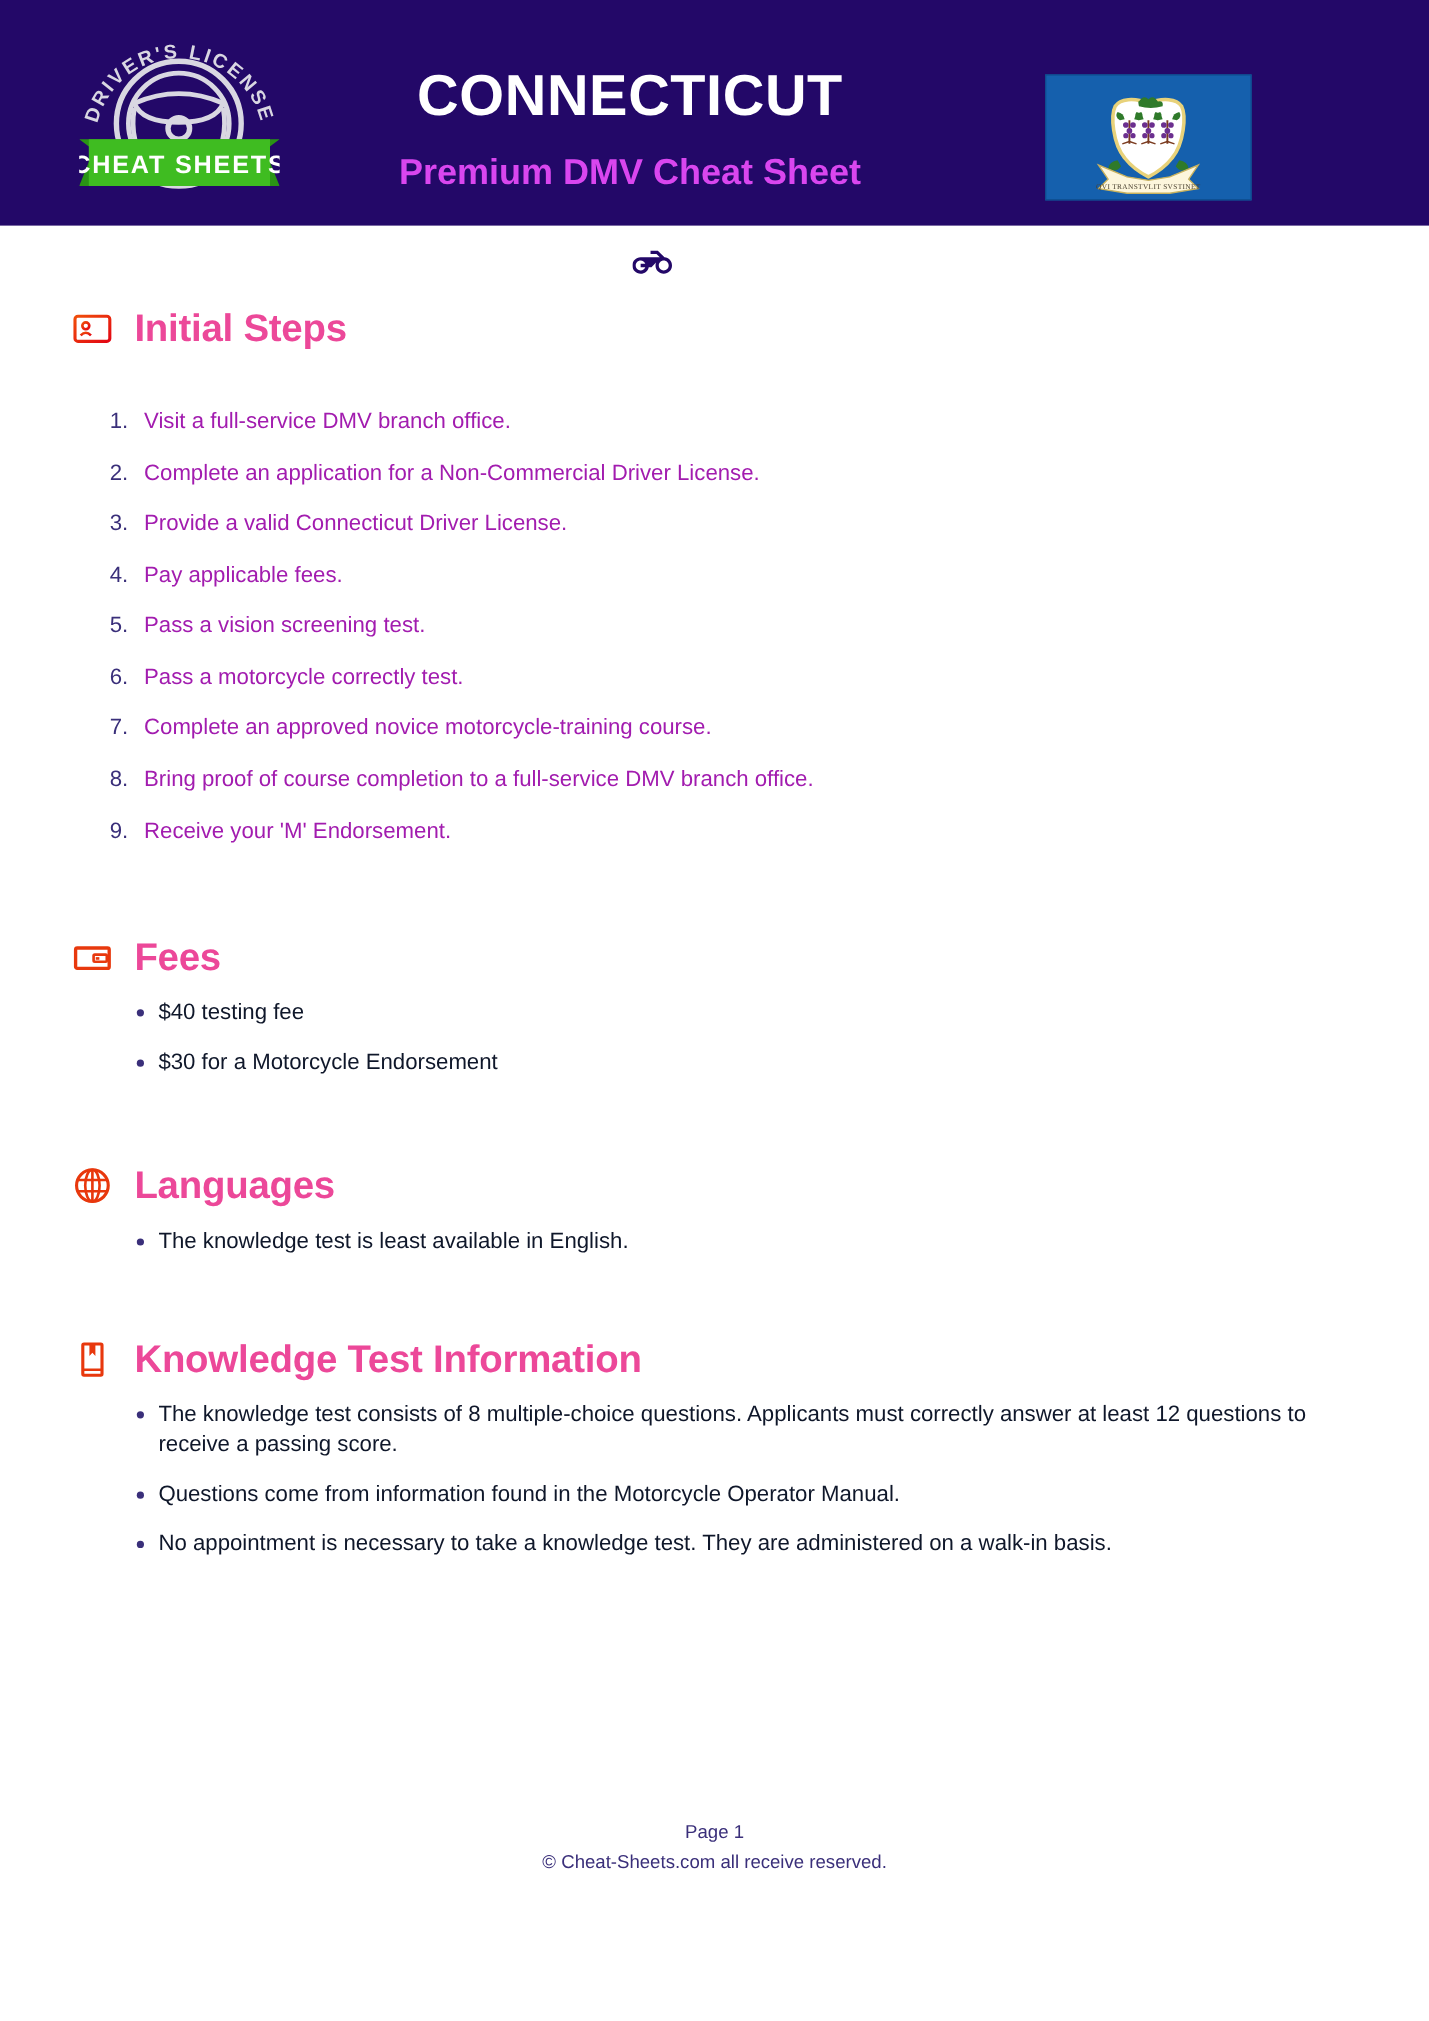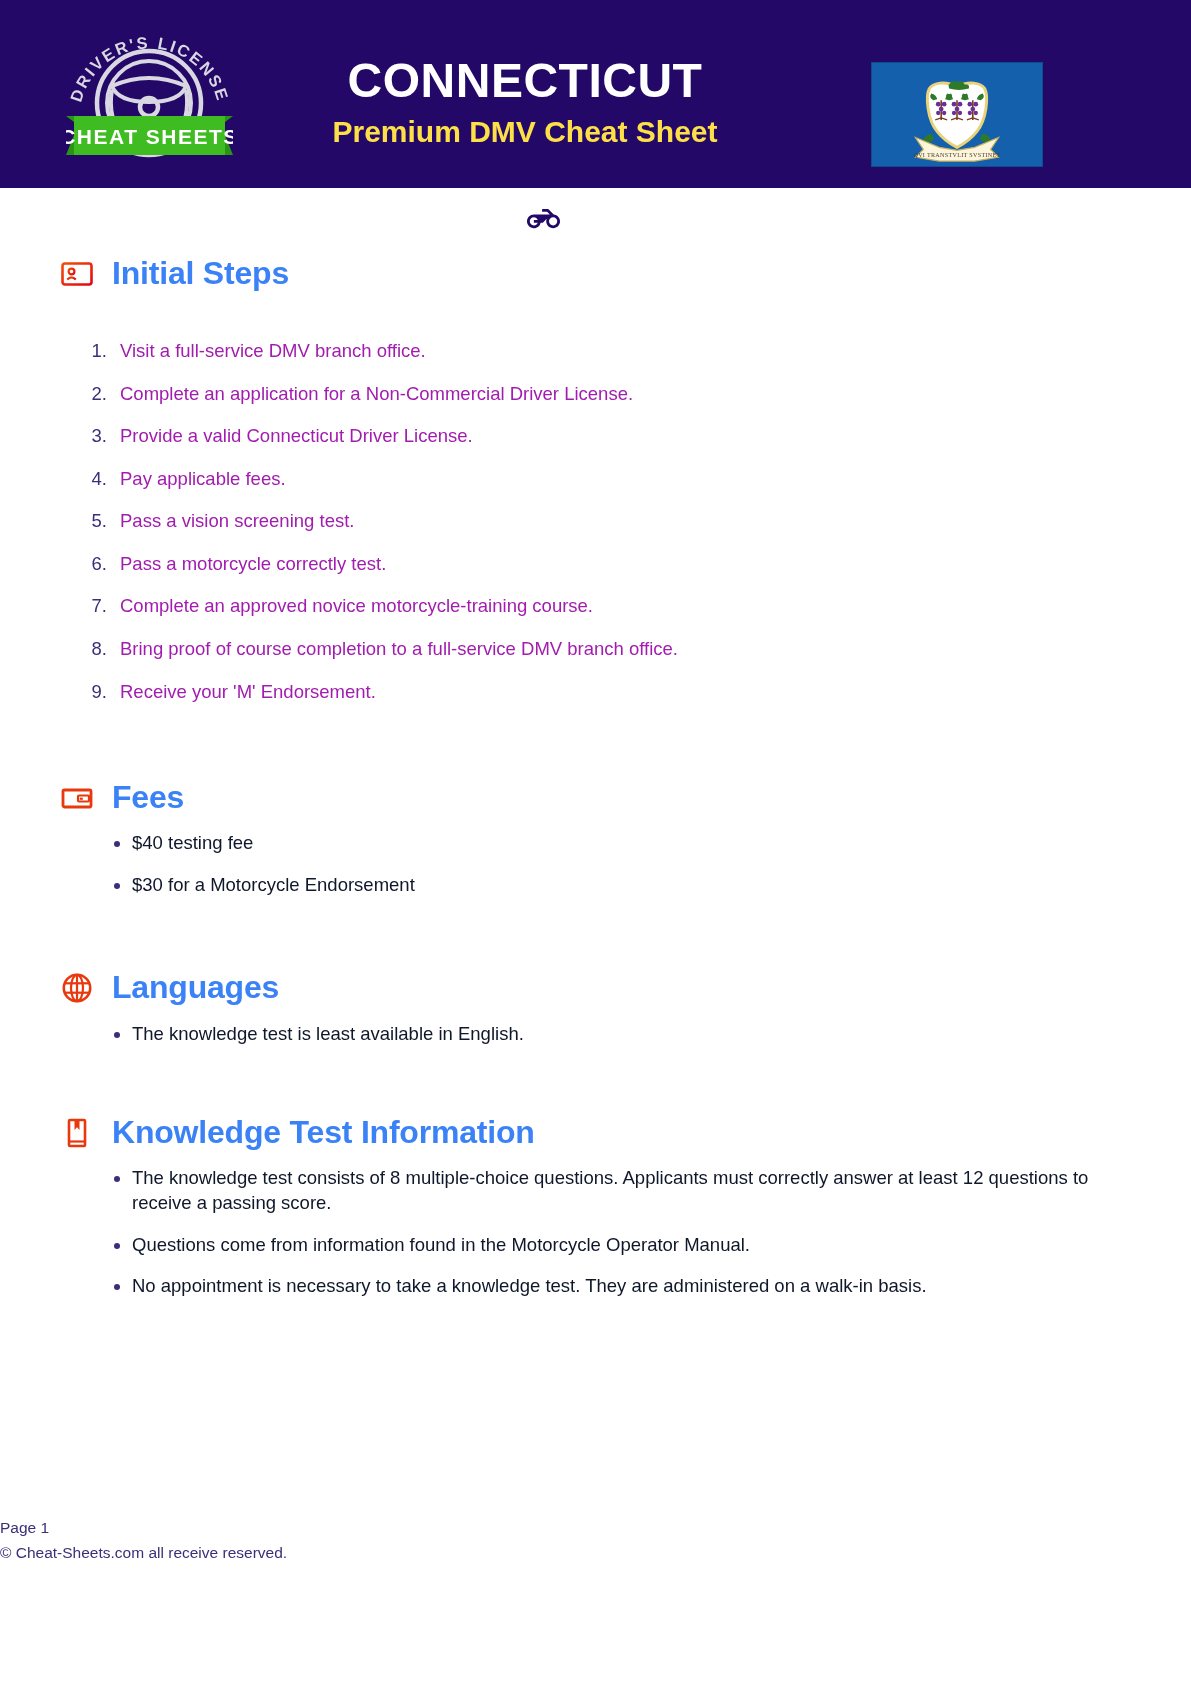--- a/index.html
+++ b/index.html
@@ -50,24 +50,24 @@
 
   .header-title {
     font-size: 48px;
     font-weight: bold;
     letter-spacing: 0.5px;
     color: #ffffff;
     line-height: 1.06;
   }
 
   .header-subtitle {
-    margin-top: 8px;
+    margin-top: 20px;
     font-size: 30px;
     font-weight: bold;
-    color: #fde047;
+    color: #d946ef;
     line-height: 1.15;
   }
 
   .flag {
     position: absolute;
     right: 148px;
     top: 62px;
     width: 172px;
     height: 105px;
     background: #1560ad;
@@ -112,21 +112,21 @@
     flex: 0 0 34px;
     display: flex;
     align-items: center;
     justify-content: center;
   }
   .sec-icon svg { display: block; width: 34px; height: 34px; }
 
   .sec-title {
     font-size: 32px;
     font-weight: bold;
-    color: #3b82f6;
+    color: #ec4899;
     letter-spacing: -0.2px;
     line-height: 1.1;
   }
 
   ol.steps {
     margin: 48px 0 0 0;
     padding-left: 52px;
     list-style-position: outside;
   }
   ol.steps li {
@@ -167,21 +167,21 @@
   .gap-lang    { height: 52px; }
   .gap-kt      { height: 22px; }
   .top-gap     { height: 68px; }
 
   
   .footer {
     position: absolute;
     left: 0;
     bottom: 118px;
     width: 1191px;
-    text-align: left;
+    text-align: center;
     color: #3a2f7a;
   }
   .footer-page { font-size: 15.5px; line-height: 1.6; }
   .footer-copy { font-size: 15.5px; line-height: 1.6; }
 </style>
 </head>
 <body>
 
 <div class="page">
 

